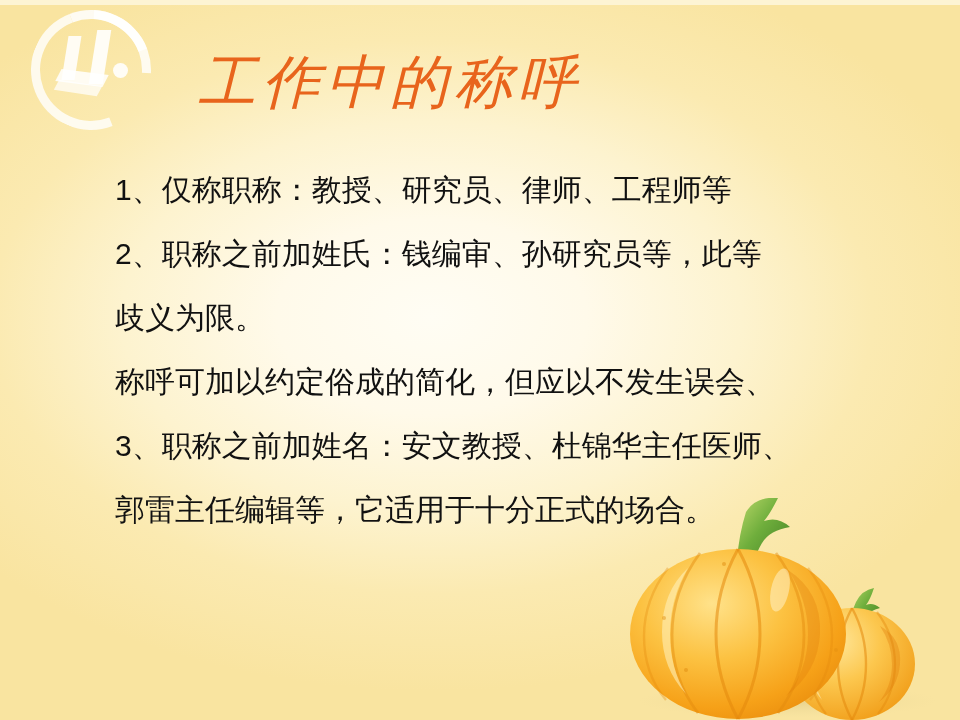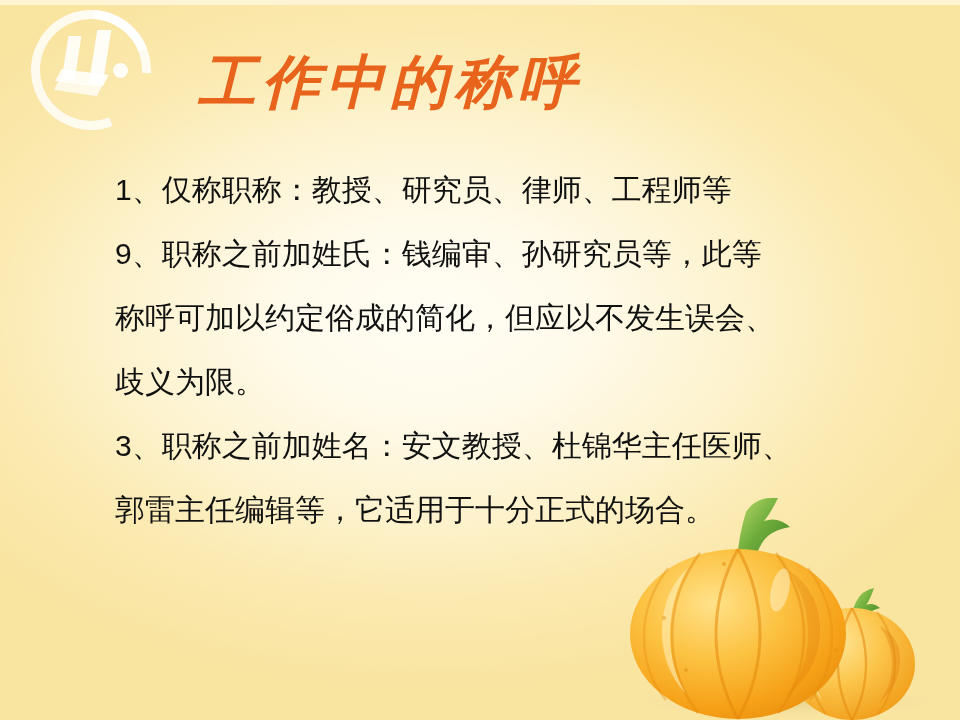--- a/index.html
+++ b/index.html
@@ -103,21 +103,21 @@
   }
 
   
   #title {
     position: absolute;
     left: 0; top: 52px;
     width: 780px;
     text-align: center;
     font-family: "Liberation Serif", "DejaVu Serif", serif;
     font-size: 58px;
-    font-weight: bold;
+    font-weight: normal;
     font-style: italic;
     letter-spacing: 6px;
     color: #e8641c;
     line-height: 1.08;
     white-space: nowrap;
   }
 
   
   #body-block {
     position: absolute;
@@ -174,23 +174,23 @@
     </div>
   </div>
 
   <div id="title">工作中的称呼</div>
 
   <div id="body-block">
 
 
     <p class="item">1、仅称职称：教授、研究员、律师、工程师等</p>
 
-    <p class="item">9、职称之前加姓氏：钱编审、孙研究员等，此等</p>
+    <p class="item">2、职称之前加姓氏：钱编审、孙研究员等，此等</p>
+    <p class="item">歧义为限。</p>
     <p class="item">称呼可加以约定俗成的简化，但应以不发生误会、</p>
-    <p class="item">歧义为限。</p>
 
     <p class="item">3、职称之前加姓名：安文教授、杜锦华主任医师、</p>
     <p class="item">郭雷主任编辑等，它适用于十分正式的场合。</p>
   </div>
 
   <div id="pumpkins">
     <svg width="332" height="222" viewBox="0 0 332 222" xmlns="http://www.w3.org/2000/svg">
       <defs>
         <radialGradient id="bigP" cx="38%" cy="32%" r="78%">
           <stop offset="0%" stop-color="#ffe28a"></stop>

